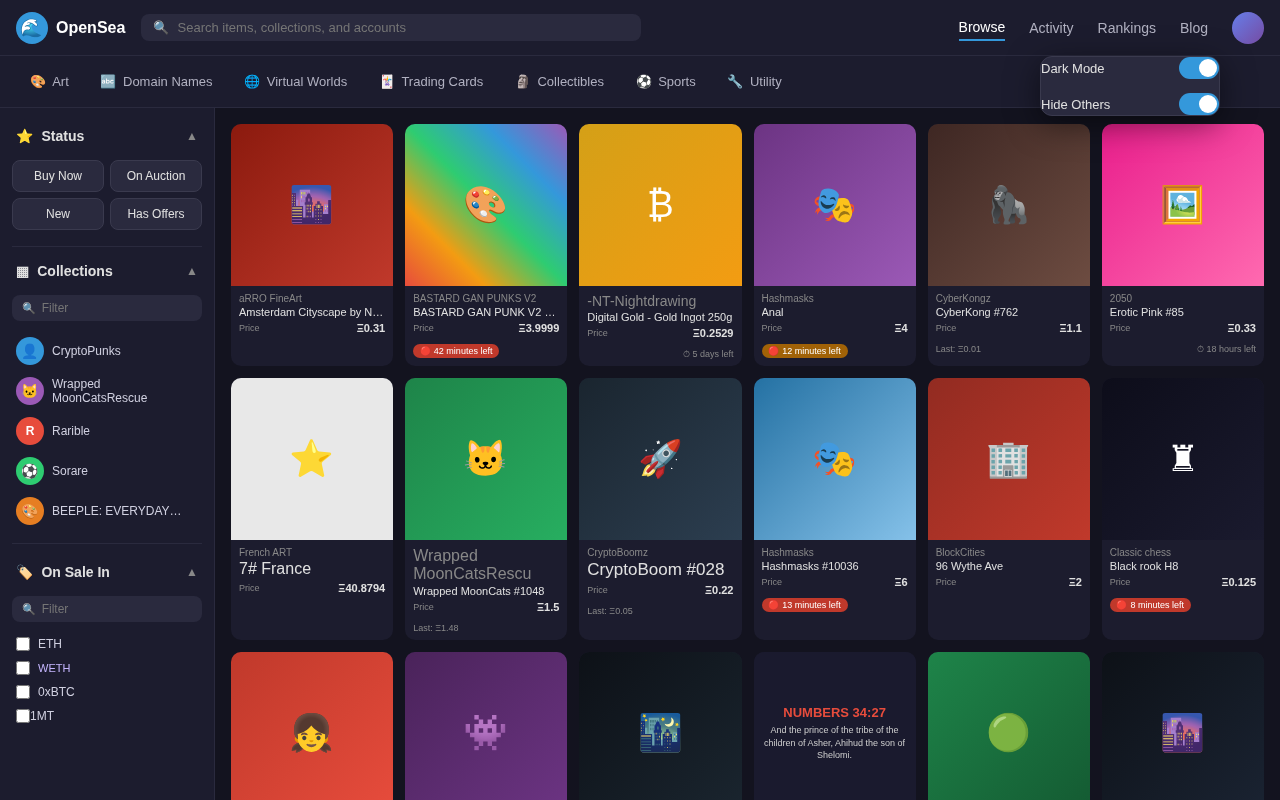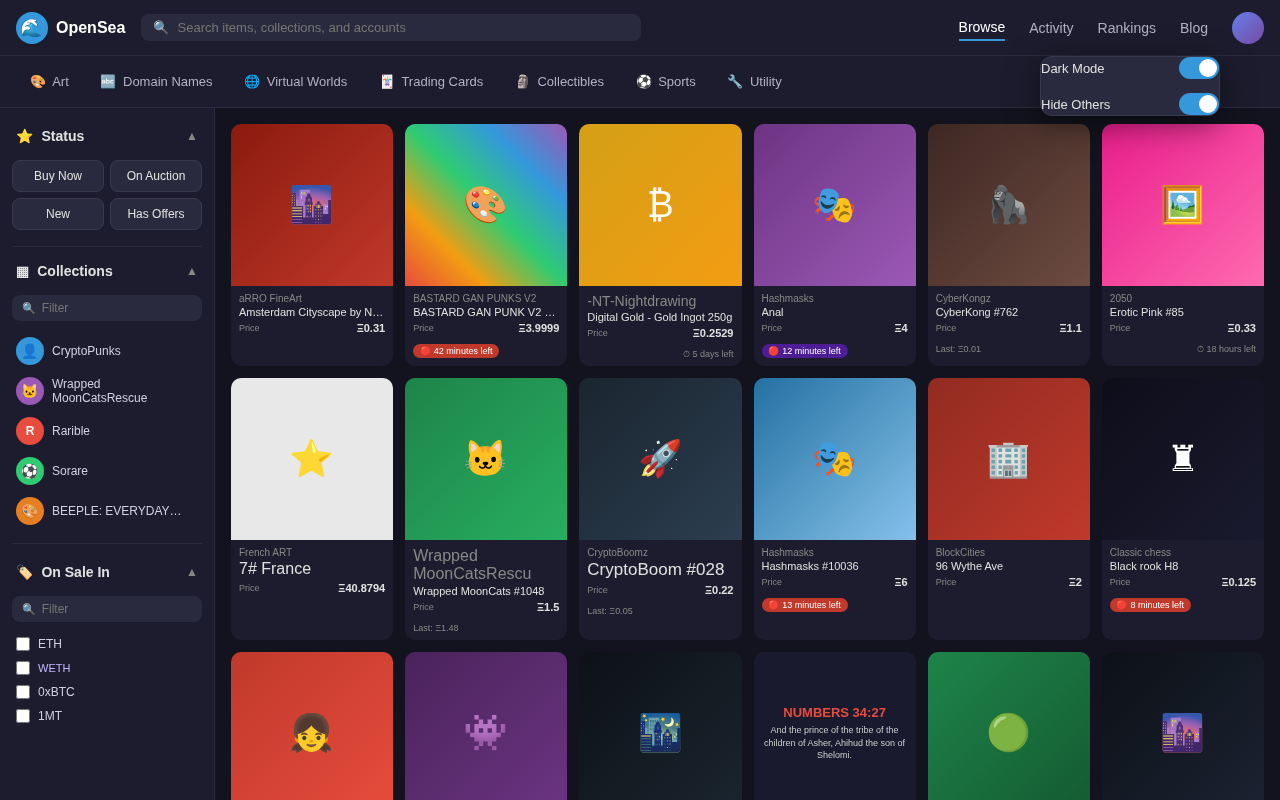--- a/index.html
+++ b/index.html
@@ -146,21 +146,21 @@
       <span style="font-size:12px;color:#d0d0e0;">ETH</span>
     </div>
     <div style="display:flex;align-items:center;gap:8px;padding:5px 4px;">
       <input type="checkbox" style="width: 14px; height: 14px;">
       <span style="font-size:11px;color:#c4b5fd;">WETH</span>
     </div>
     <div style="display:flex;align-items:center;gap:8px;padding:5px 4px;">
       <input type="checkbox" style="width: 14px; height: 14px;">
       <span style="font-size:12px;color:#d0d0e0;">0xBTC</span>
     </div>
-    <div style="display:flex;align-items:center;gap:8px;padding:5px 4px;">
+    <div style="display:flex;align-items:center;gap:0;padding:5px 4px;">
       <input type="checkbox" style="width: 14px; height: 14px;">
       <span style="font-size:12px;color:#d0d0e0;">1MT</span>
     </div>
 
   </div>
 
   <div style="flex:1;overflow-y:auto;padding:16px;background:#13131f;">
     <div id="nft-grid-container" style="display:grid;grid-template-columns:repeat(6,1fr);gap:12px;">
 
     <div style="background: rgb(28, 28, 46); border-radius: 10px; overflow: hidden; cursor: pointer; transition: transform 0.15s;">
@@ -210,21 +210,21 @@
       <span style="font-size:36px;color:#fff;">🎭</span>
     </div>
     <div style="padding:7px 8px 4px;">
       <div style="font-size:10px;color:#888;margin-bottom:2px;">Hashmasks</div>
       <div style="font-size:11px;color:#e0e0e0;font-weight:500;margin-bottom:4px;white-space:nowrap;overflow:hidden;text-overflow:ellipsis;">Anal</div>
       <div style="display:flex;justify-content:space-between;align-items:center;">
       <span style="font-size:9px;color:#888;">Price</span>
       <span style="font-size:11px;color:#e0e0e0;font-weight:600;">Ξ4</span>
     </div>
     </div>
-    <div style="padding:4px 8px 6px;"><span style="background:#4c1d95;color:#fff;border-radius:10px;font-size:9px;padding:2px 7px;display:inline-flex;align-items:center;gap:3px;">🔴 12 minutes left</span></div>
+    <div style="padding:4px 8px 6px;"><span style="background:#a16207;color:#fff;border-radius:10px;font-size:9px;padding:2px 7px;display:inline-flex;align-items:center;gap:3px;">🔴 12 minutes left</span></div>
   </div>
         <div style="background: rgb(28, 28, 46); border-radius: 10px; overflow: hidden; cursor: pointer; transition: transform 0.15s;">
     <div style="width:100%;aspect-ratio:1;background:linear-gradient(135deg,#3e2723,#6d4c41);display:flex;align-items:center;justify-content:center;">
       <span style="font-size:36px;color:#fff;">🦍</span>
     </div>
     <div style="padding:7px 8px 4px;">
       <div style="font-size:10px;color:#888;margin-bottom:2px;">CyberKongz</div>
       <div style="font-size:11px;color:#e0e0e0;font-weight:500;margin-bottom:4px;white-space:nowrap;overflow:hidden;text-overflow:ellipsis;">CyberKong #762</div>
       <div style="display:flex;justify-content:space-between;align-items:center;">
       <span style="font-size:9px;color:#888;">Price</span>

